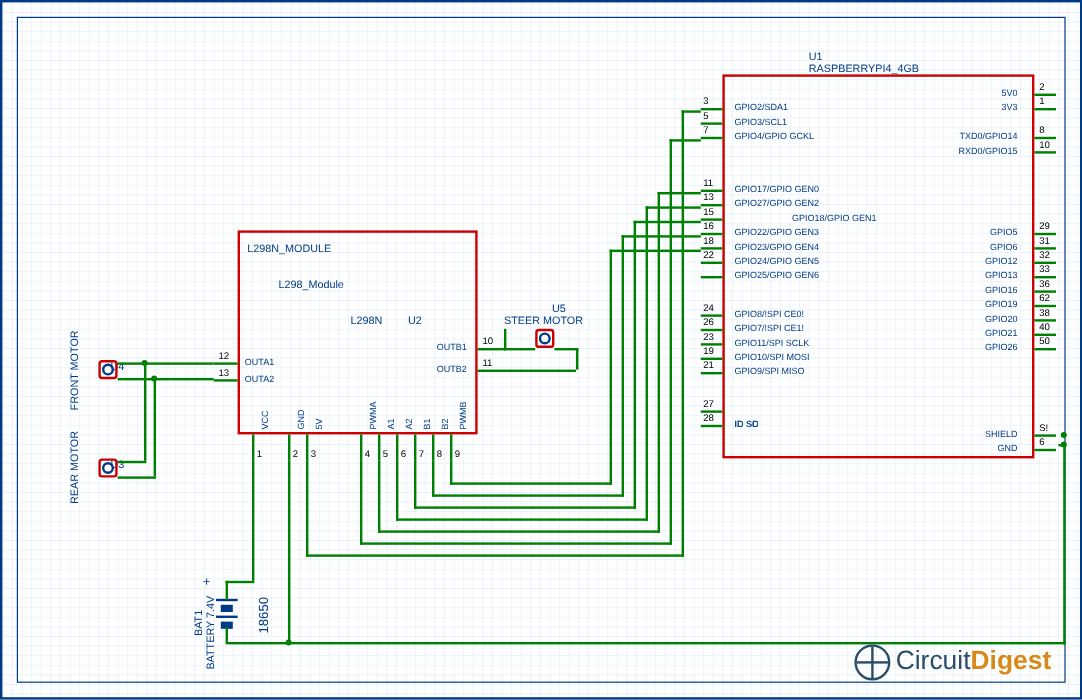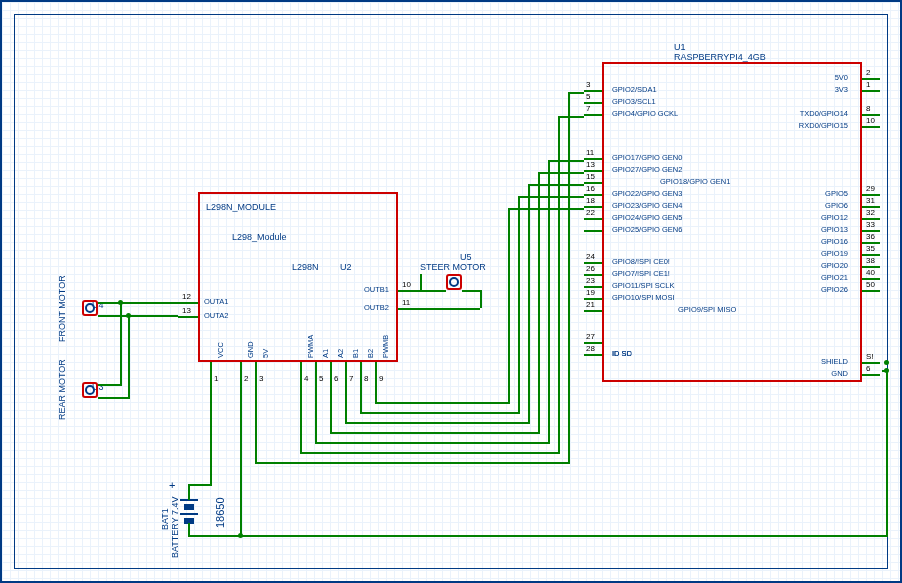--- a/index.html
+++ b/index.html
@@ -148,21 +148,21 @@
       <span class="pin-num" style="left: 584px; top: 262px;">26</span>
       <span class="pin-name" style="left: 610px; top: 267px;">GPIO7/!SPI CE1!</span>
       <div class="wire" style="left: 582px; top: 284px; width: 18px; height: 2px;"></div>
       <span class="pin-num" style="left: 584px; top: 274px;">23</span>
       <span class="pin-name" style="left: 610px; top: 279px;">GPIO11/SPI SCLK</span>
       <div class="wire" style="left: 582px; top: 296px; width: 18px; height: 2px;"></div>
       <span class="pin-num" style="left: 584px; top: 286px;">19</span>
       <span class="pin-name" style="left: 610px; top: 291px;">GPIO10/SPI MOSI</span>
       <div class="wire" style="left: 582px; top: 308px; width: 18px; height: 2px;"></div>
       <span class="pin-num" style="left: 584px; top: 298px;">21</span>
-      <span class="pin-name" style="left: 628px; top: 303px; padding-left: 48px;">GPIO9/SPI MISO</span>
+      <span class="pin-name" style="left: 610px; top: 303px;">GPIO9/SPI MISO</span>
       <div class="wire" style="left: 582px; top: 340px; width: 18px; height: 2px;"></div>
       <span class="pin-num" style="left: 584px; top: 330px;">27</span>
       <span class="pin-name" style="left: 610px; top: 335px; margin-top: 12px;">ID SD</span>
       <div class="wire" style="left: 582px; top: 352px; width: 18px; height: 2px;"></div>
       <span class="pin-num" style="left: 584px; top: 342px;">28</span>
       <span class="pin-name" style="left: 610px; top: 347px;">ID SC</span>
     </div>
   <div id="u1-right-pins">
       <div class="wire" style="left: 860px; top: 76px; width: 18px; height: 2px;"></div>
       <span class="pin-num" style="left: 864px; top: 66px;">2</span>
@@ -185,21 +185,21 @@
       <div class="wire" style="left: 860px; top: 216px; width: 18px; height: 2px;"></div>
       <span class="pin-num" style="left: 864px; top: 206px;">32</span>
       <span class="pin-name" style="right: 52px; top: 211px; text-align: right;">GPIO12</span>
       <div class="wire" style="left: 860px; top: 228px; width: 18px; height: 2px;"></div>
       <span class="pin-num" style="left: 864px; top: 218px;">33</span>
       <span class="pin-name" style="right: 52px; top: 223px; text-align: right;">GPIO13</span>
       <div class="wire" style="left: 860px; top: 240px; width: 18px; height: 2px;"></div>
       <span class="pin-num" style="left: 864px; top: 230px;">36</span>
       <span class="pin-name" style="right: 52px; top: 235px; text-align: right;">GPIO16</span>
       <div class="wire" style="left: 860px; top: 252px; width: 18px; height: 2px;"></div>
-      <span class="pin-num" style="left: 864px; top: 242px;">35</span>
+      <span class="pin-num" style="left: 864px; top: 242px;">62</span>
       <span class="pin-name" style="right: 52px; top: 247px; text-align: right;">GPIO19</span>
       <div class="wire" style="left: 860px; top: 264px; width: 18px; height: 2px;"></div>
       <span class="pin-num" style="left: 864px; top: 254px;">38</span>
       <span class="pin-name" style="right: 52px; top: 259px; text-align: right;">GPIO20</span>
       <div class="wire" style="left: 860px; top: 276px; width: 18px; height: 2px;"></div>
       <span class="pin-num" style="left: 864px; top: 266px;">40</span>
       <span class="pin-name" style="right: 52px; top: 271px; text-align: center;">GPIO21</span>
       <div class="wire" style="left: 860px; top: 288px; width: 18px; height: 2px;"></div>
       <span class="pin-num" style="left: 864px; top: 278px;">50</span>
       <span class="pin-name" style="right: 52px; top: 283px; text-align: right;">GPIO26</span>
@@ -342,13 +342,16 @@
   <div class="wire" style="left:373px; top:382px; width:2px; height:20px;"></div>
   <div class="wire" style="left:373px; top:400px; width:135px; height:2px;"></div>
   <div class="wire" style="left:506px; top:206px; width:2px; height:196px;"></div>
   <div class="wire" style="left:506px; top:206px; width:76px; height:2px;"></div>
 
   <div class="wire" style="left:253px; top:382px; width:2px; height:80px;"></div>
   <div class="wire" style="left:253px; top:460px; width:315px; height:2px;"></div>
   <div class="wire" style="left:566px; top:90px; width:2px; height:372px;"></div>
   <div class="wire" style="left:566px; top:90px; width:16px; height:2px;"></div>
 
+  <div class="logo" style="right:24px; bottom:14px; font-size:22px;">
+    <span class="icon"></span><span>Circuit</span><b>Digest</b>
+  </div>
 </div>
 
 </body></html>

